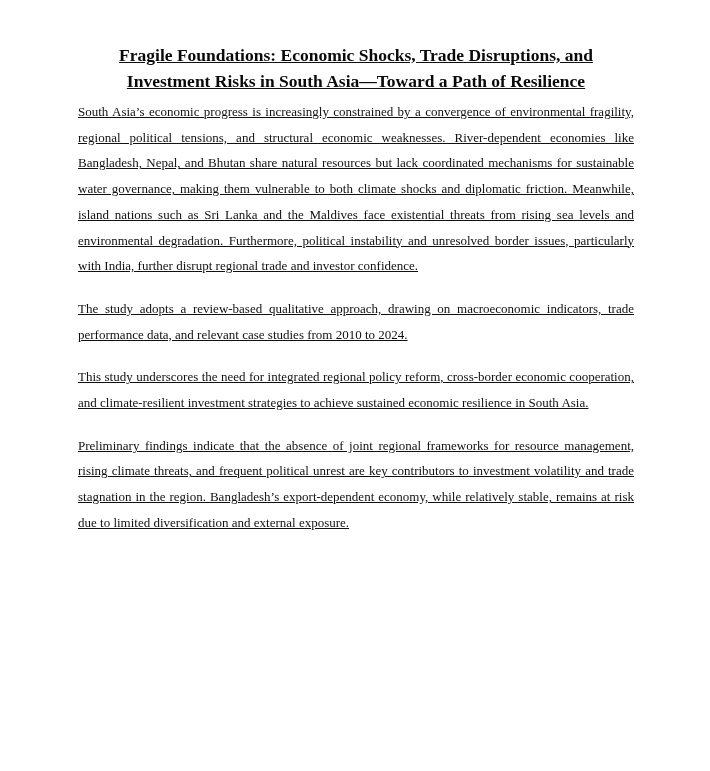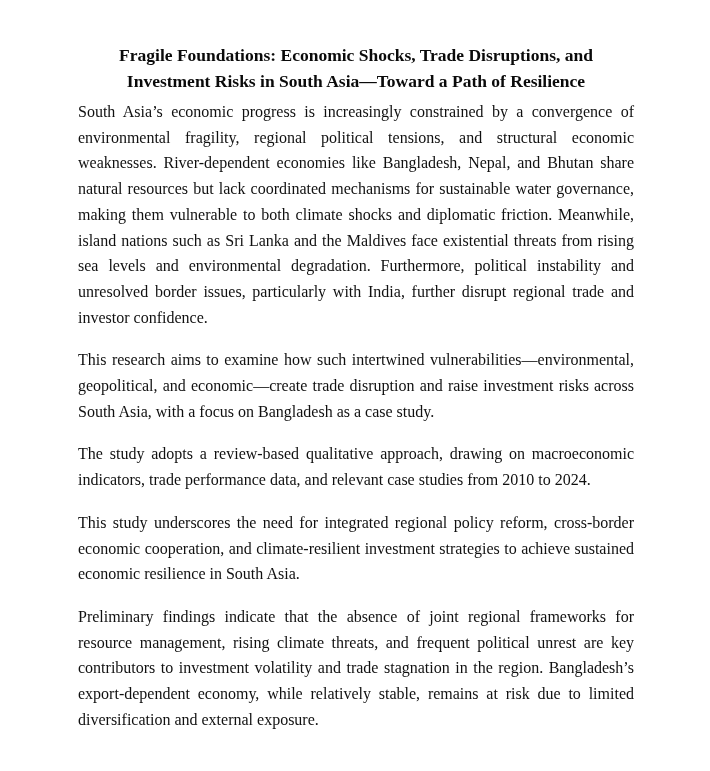--- a/index.html
+++ b/index.html
@@ -13,20 +13,21 @@
     overflow: hidden;
     font-family: "Liberation Serif", serif;
     color: #111111;
   }
   .page {
     box-sizing: border-box;
     width: 710px;
     height: 771px;
     padding: 42px 76px 7px 78px;
     background: #ffffff;
+    text-decoration: underline;
   }
   .paper-title {
     margin: 0 0 0 0;
     text-align: center;
     font-family: "Liberation Serif", serif;
     font-weight: bold;
     font-size: 17.5px;
     line-height: 26px;
     color: #0a0a0a;
   }
@@ -34,37 +35,36 @@
     margin: 41px 0 0 0;
     font-family: "Liberation Sans", sans-serif;
     font-weight: bold;
     font-size: 13px;
     line-height: 16px;
     color: #0a0a0a;
   }
   .abstract-body p {
     margin: 17px 0 0 0;
     font-family: "Liberation Serif", serif;
-    font-size: 16px;
+    font-size: 13px;
     line-height: 25.7px;
     text-align: justify;
     text-align-last: left;
     color: #101010;
   }
   .abstract-body p:first-child {
     margin-top: 5px;
   }
 </style>
 </head>
 <body>
 
 <div class="page">
   <h1 class="paper-title">Fragile Foundations: Economic Shocks, Trade Disruptions, and Investment Risks in South Asia—Toward a Path of Resilience</h1>
 
 
   <div class="abstract-body">
     <p>South Asia’s economic progress is increasingly constrained by a convergence of environmental fragility, regional political tensions, and structural economic weaknesses. River-dependent economies like Bangladesh, Nepal, and Bhutan share natural resources but lack coordinated mechanisms for sustainable water governance, making them vulnerable to both climate shocks and diplomatic friction. Meanwhile, island nations such as Sri Lanka and the Maldives face existential threats from rising sea levels and environmental degradation. Furthermore, political instability and unresolved border issues, particularly with India, further disrupt regional trade and investor confidence.</p>
-    <p>This research aims to examine how such intertwined vulnerabilities—environmental, geopolitical, and economic—create trade disruption and raise investment risks across South Asia, with a focus on Bangladesh as a case study.</p>
     <p>The study adopts a review-based qualitative approach, drawing on macroeconomic indicators, trade performance data, and relevant case studies from 2010 to 2024.</p>
     <p>This study underscores the need for integrated regional policy reform, cross-border economic cooperation, and climate-resilient investment strategies to achieve sustained economic resilience in South Asia.</p>
     <p>Preliminary findings indicate that the absence of joint regional frameworks for resource management, rising climate threats, and frequent political unrest are key contributors to investment volatility and trade stagnation in the region. Bangladesh’s export-dependent economy, while relatively stable, remains at risk due to limited diversification and external exposure.</p>
   </div>
 </div>
 
 </body></html>

